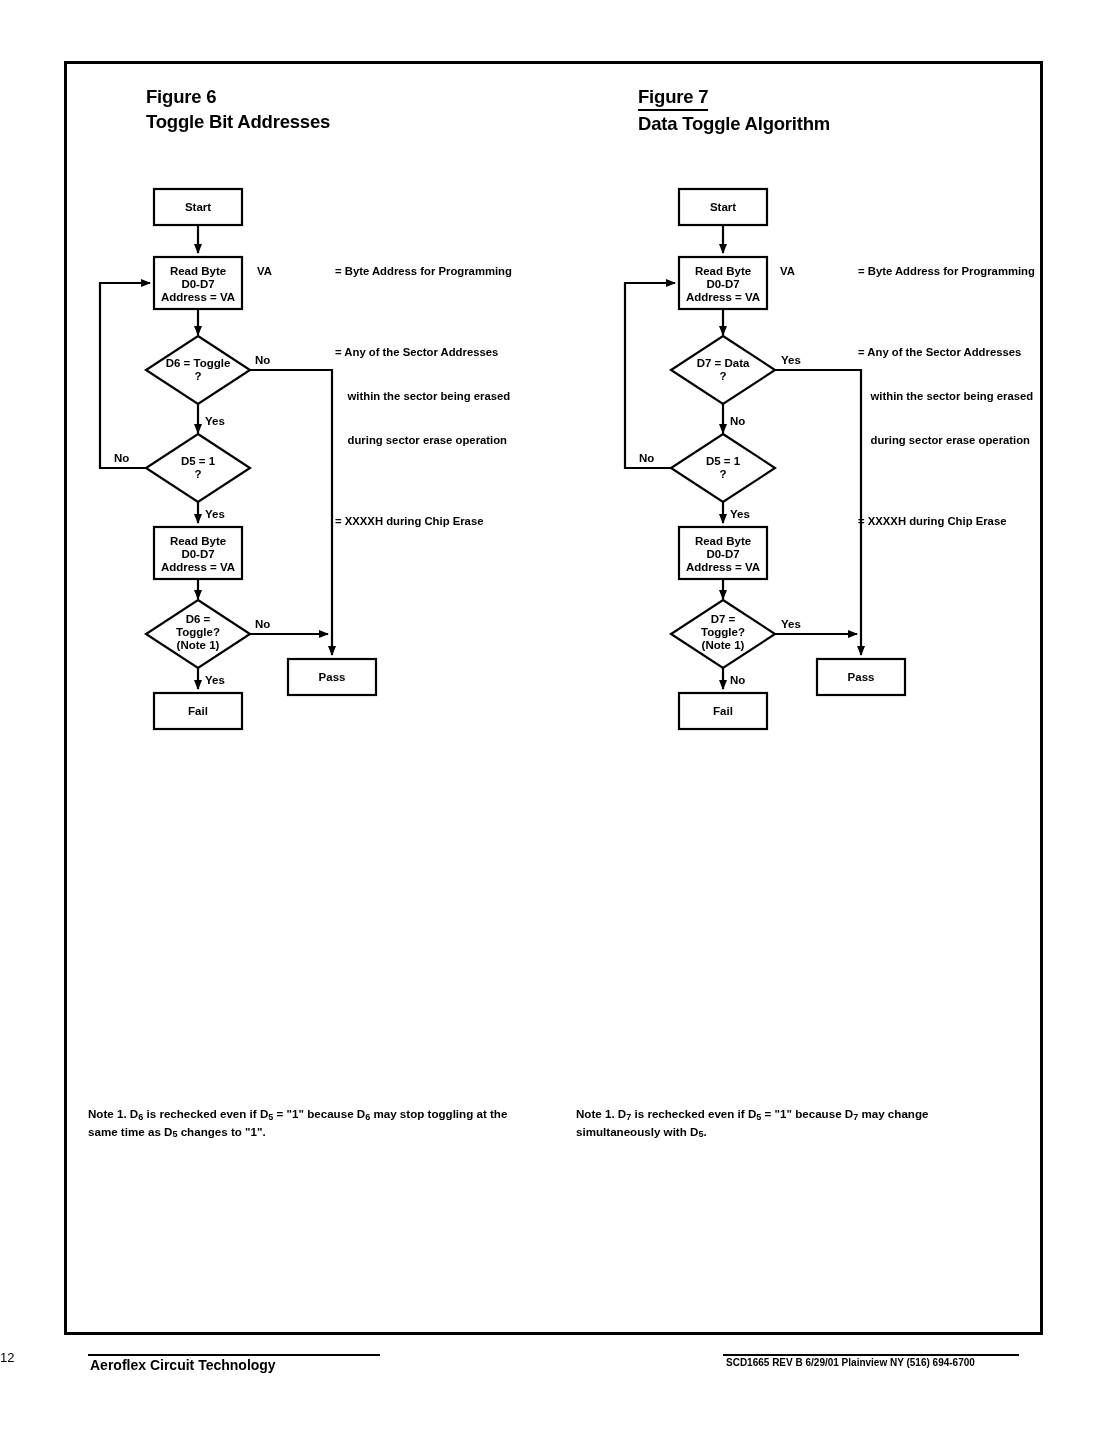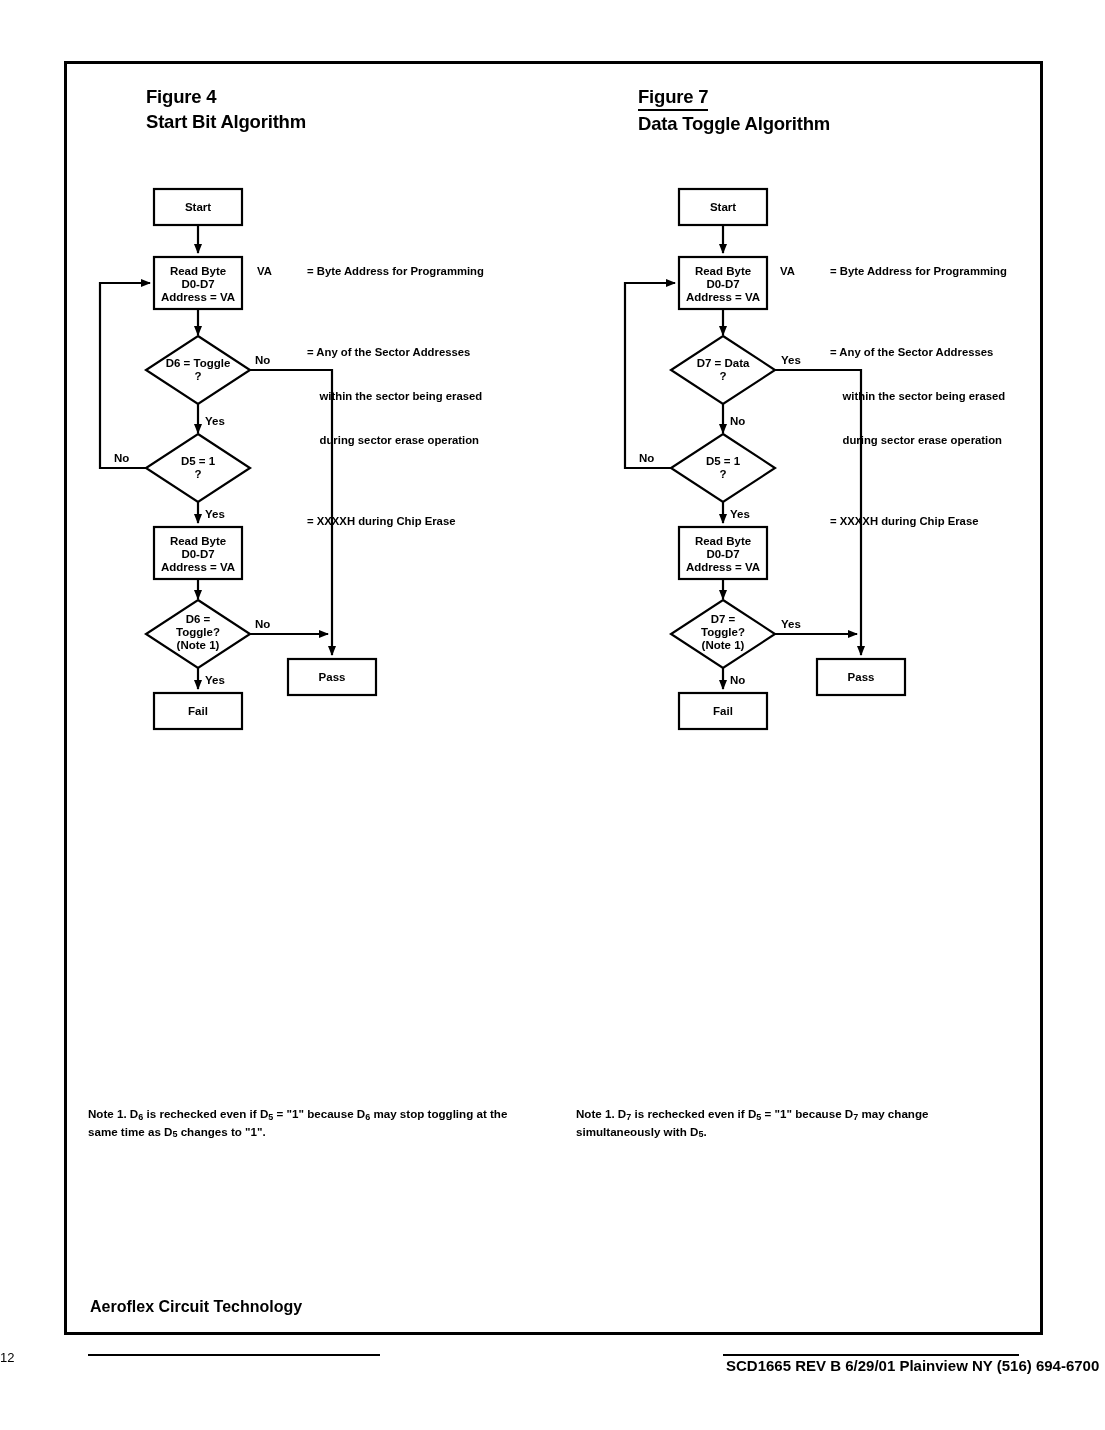--- a/index.html
+++ b/index.html
@@ -87,21 +87,21 @@
   
   .legend {
     position: absolute;
     font-size: 11.3px;
     font-weight: bold;
     line-height: 14.6px;
     white-space: pre;
   }
   #legend-left  { left: 257px; top: 235px; }
   #legend-right { left: 780px; top: 235px; }
-  .legend-row { display: flex; }
+  .legend-row { display: flex; gap: 28px; }
   .legend-key {
     width: 31px;
     flex: 0 0 31px;
   }
   .legend-val { white-space: pre; margin-left: 19px; }
   .legend-gap { height: 8px; }
 
   
   .note {
     position: absolute;
@@ -132,52 +132,52 @@
     position: absolute;
     left: 723px;
     top: 1354px;
     width: 296px;
     height: 0;
     border-top: 2px solid #000;
   }
   #footer-left {
     position: absolute;
     left: 90px;
-    top: 1298px;
-    font-size: 16px;
+    top: 1357px;
+    font-size: 14px;
     font-weight: bold;
     white-space: nowrap;
   }
   #footer-right {
     position: absolute;
     left: 726px;
     top: 1357px;
-    font-size: 15px;
+    font-size: 10px;
     font-weight: bold;
     white-space: nowrap;
   }
   #footer-page {
     position: absolute;
     left: 0;
     top: 1350px;
     width: 1105px;
     font-size: 13px;
     font-weight: normal;
   }
 </style>
 </head>
 <body>
 
 <div id="page-border"></div>
 
 <div class="figure-col" id="figure-left">
   <div class="fig-title">
-    <span class="fignum">Figure 4</span>
-  </div>
-  <div class="fig-title">Start Bit Algorithm</div>
+    <span class="fignum">Figure 6</span>
+  </div>
+  <div class="fig-title">Toggle Bit Addresses</div>
 </div>
 
 <div class="legend" id="legend-left">
   <div class="legend-row">
     <span class="legend-key">VA</span>
     <span class="legend-val">= Byte Address for Programming</span>
   </div>
   <div class="legend-gap"></div>
   <div class="legend-row">
     <span class="legend-key"></span>

